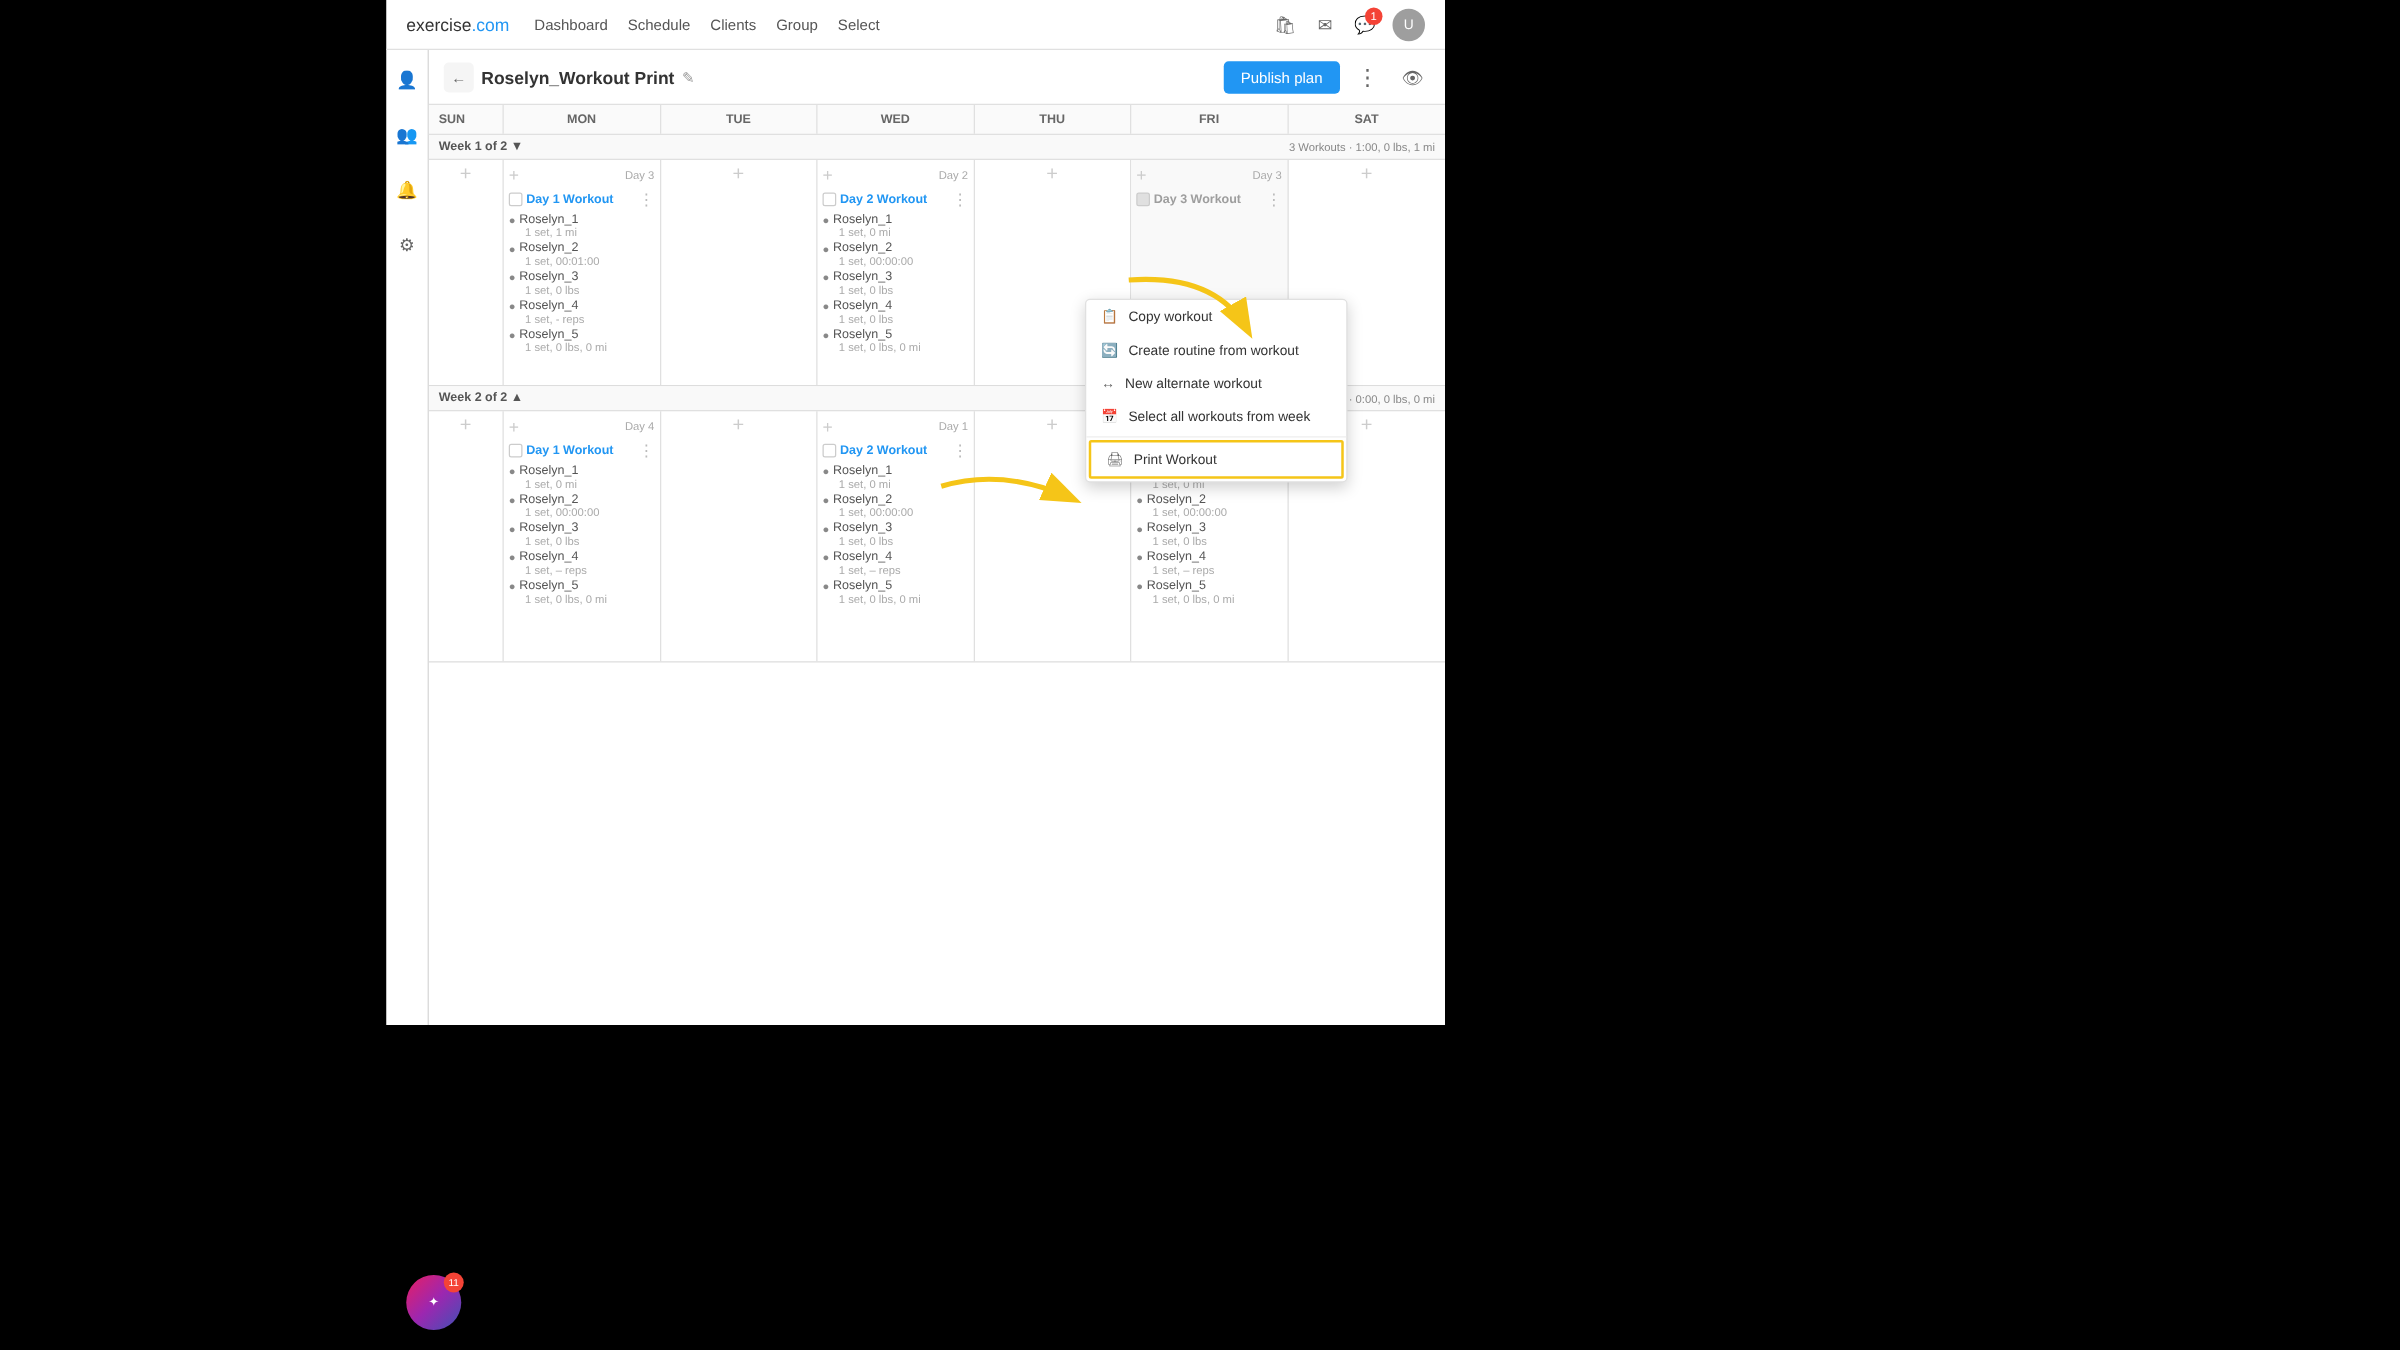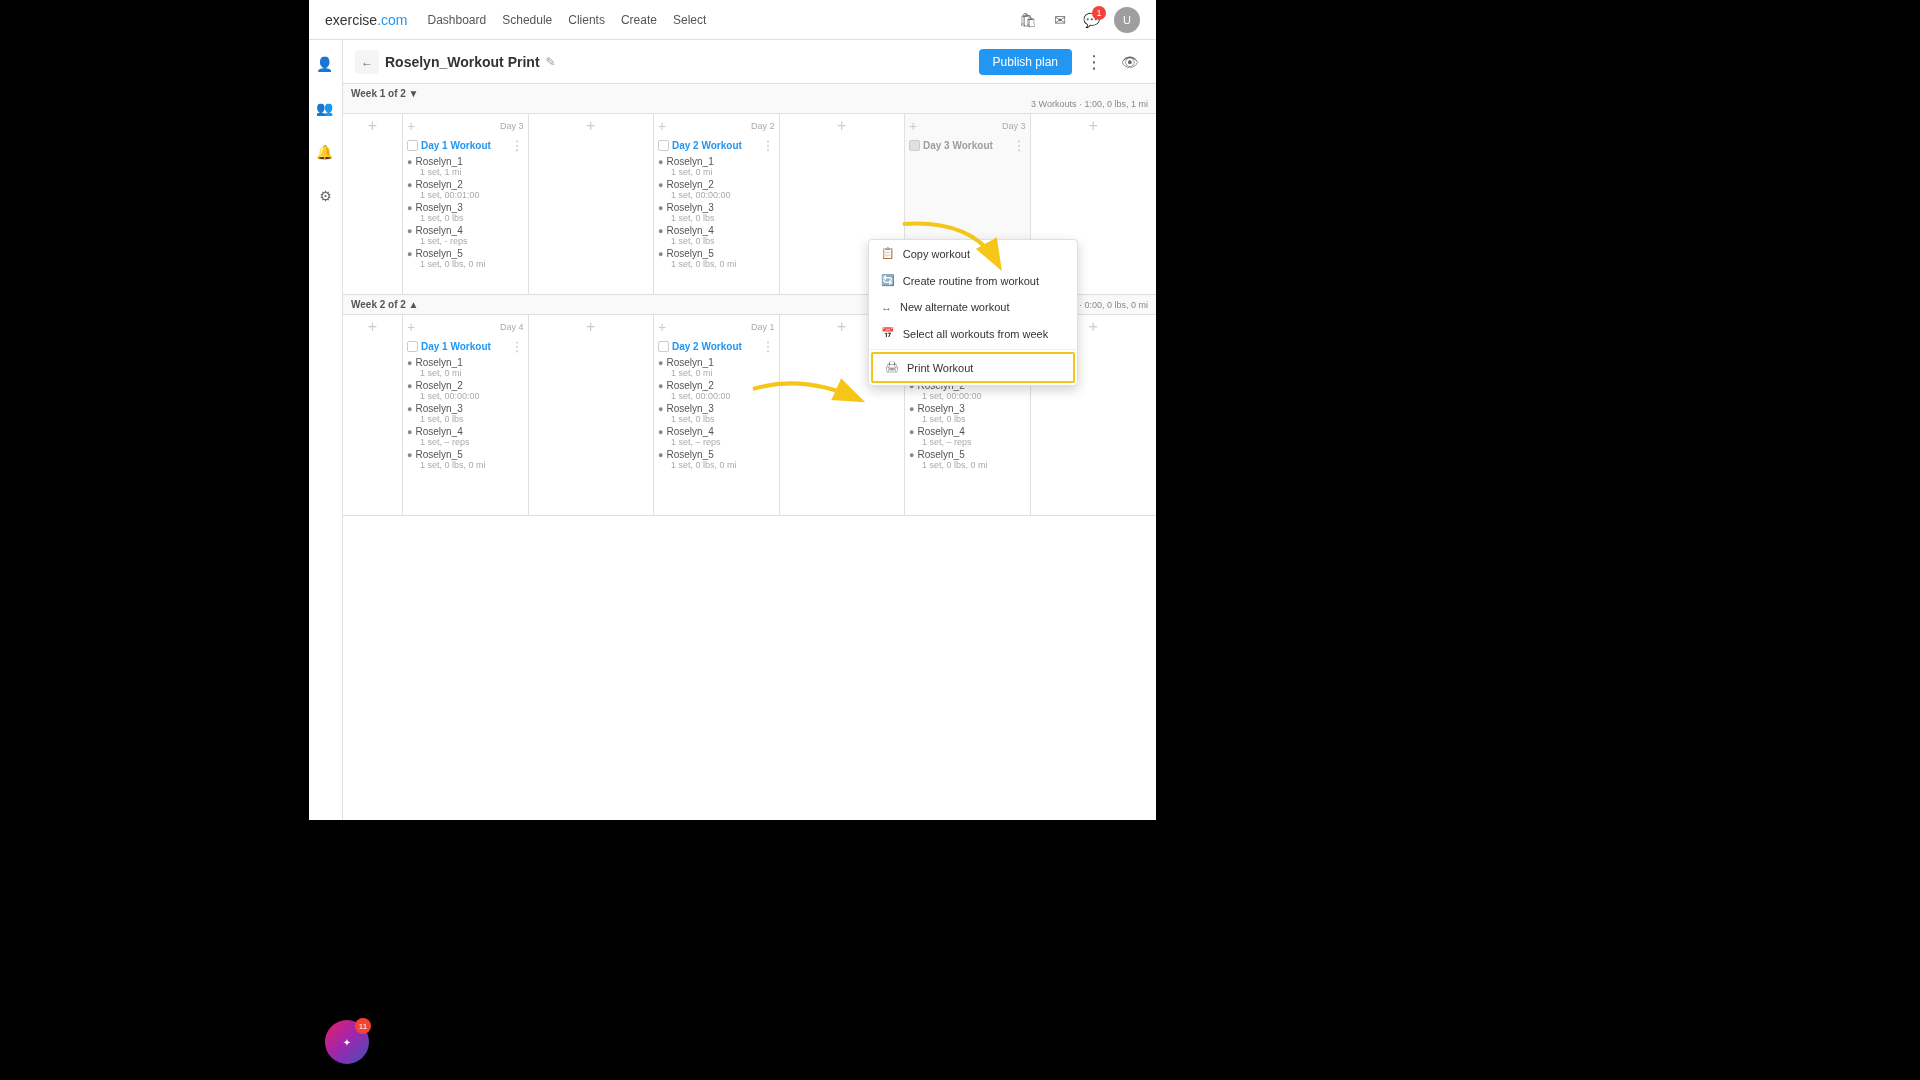--- a/index.html
+++ b/index.html
@@ -9,21 +9,21 @@
 <body>
 
 <div style="position:absolute;left:309px;top:0;width:847px;height:40px;background:#fff;border-bottom:1px solid #e0e0e0;display:flex;align-items:center;padding:0 16px;gap:20px;z-index:5;">
   <span style="font-size:14px;font-weight:normal;color:#333;">
     <span style="color:#333;">exercise</span><span style="color:#2196f3;">.com</span>
   </span>
   <div style="display:flex;gap:16px;" id="nav-links">
       <span style="font-size: 12px; color: rgb(85, 85, 85); cursor: pointer;">Dashboard</span>
       <span style="font-size: 12px; color: rgb(85, 85, 85); cursor: pointer;">Schedule</span>
       <span style="font-size: 12px; color: rgb(85, 85, 85); cursor: pointer;">Clients</span>
-      <span style="font-size: 12px; color: rgb(85, 85, 85); cursor: pointer;">Create</span>
+      <span style="font-size: 12px; color: rgb(85, 85, 85); cursor: pointer;">Group</span>
       <span style="font-size: 12px; color: rgb(85, 85, 85); cursor: pointer;">Select</span>
     </div>
   <div style="margin-left:auto;display:flex;align-items:center;gap:12px;">
     <div style="width:20px;height:20px;display:flex;align-items:center;justify-content:center;color:#666;cursor:pointer;font-size:14px;">🛍</div>
     <div style="width:20px;height:20px;display:flex;align-items:center;justify-content:center;color:#666;cursor:pointer;font-size:14px;">✉</div>
     <div style="width:20px;height:20px;display:flex;align-items:center;justify-content:center;color:#666;cursor:pointer;font-size:14px;position:relative;">
       💬
       <span style="position:absolute;top:-4px;right:-4px;background:#f44336;color:#fff;border-radius:50%;width:14px;height:14px;font-size:9px;display:flex;align-items:center;justify-content:center;">1</span>
     </div>
     <div style="width:26px;height:26px;border-radius:50%;background:#9e9e9e;display:flex;align-items:center;justify-content:center;color:#fff;font-size:11px;cursor:pointer;">U</div>
@@ -45,23 +45,32 @@
     <span style="margin-left:6px;color:#999;cursor:pointer;font-size:12px;">✎</span>
     <div style="margin-left:auto;display:flex;align-items:center;gap:8px;">
       <button style="background:#2196f3;color:#fff;border:none;border-radius:4px;padding:6px 14px;font-size:12px;cursor:pointer;font-weight:500;">Publish plan</button>
       <div style="width:28px;height:28px;display:flex;align-items:center;justify-content:center;cursor:pointer;color:#666;font-size:18px;">⋮</div>
       <div style="width:28px;height:28px;display:flex;align-items:center;justify-content:center;cursor:pointer;color:#666;font-size:14px;">👁</div>
     </div>
   </div>
 
   <div style="flex:1;overflow-y:auto;position:relative;">
 
+    <div style="display:grid;grid-template-columns:60px repeat(6,1fr);border-bottom:1px solid #e0e0e0;background:#fafafa;position:sticky;top:0;z-index:10;">
+      <div style="padding:6px 8px;font-size:10px;font-weight:600;color:#666;border-right:1px solid #e0e0e0;">SUN</div>
+      <div style="padding:6px 8px;font-size:10px;font-weight:600;color:#666;border-right:1px solid #e0e0e0;text-align:center;">MON</div>
+      <div style="padding:6px 8px;font-size:10px;font-weight:600;color:#666;border-right:1px solid #e0e0e0;text-align:center;">TUE</div>
+      <div style="padding:6px 8px;font-size:10px;font-weight:600;color:#666;border-right:1px solid #e0e0e0;text-align:center;">WED</div>
+      <div style="padding:6px 8px;font-size:10px;font-weight:600;color:#666;border-right:1px solid #e0e0e0;text-align:center;">THU</div>
+      <div style="padding:6px 8px;font-size:10px;font-weight:600;color:#666;border-right:1px solid #e0e0e0;text-align:center;">FRI</div>
+      <div style="padding:6px 8px;font-size:10px;font-weight:600;color:#666;text-align:center;">SAT</div>
+    </div>
 
     <div>
-      <div style="display:flex;padding:4px 8px;background:#f9f9f9;border-bottom:1px solid #e0e0e0;cursor:pointer;flex-direction:column;">
+      <div style="display:flex;align-items:center;padding:4px 8px;background:#f9f9f9;border-bottom:1px solid #e0e0e0;cursor:pointer;">
         <span style="font-size:10px;font-weight:600;color:#555;">Week 1 of 2 ▼</span>
         <span style="margin-left:auto;font-size:9px;color:#888;">3 Workouts · 1:00, 0 lbs, 1 mi</span>
       </div>
       <div style="display:grid;grid-template-columns:60px repeat(6,1fr);border-bottom:1px solid #ddd;">
 
         <div style="border-right:1px solid #e0e0e0;padding:4px;min-height:180px;">
           <div style="font-size:16px;color:#ccc;cursor:pointer;text-align:center;line-height:1;">+</div>
         </div>
 
         <div style="border-right:1px solid #e0e0e0;padding:4px;min-height:180px;">

